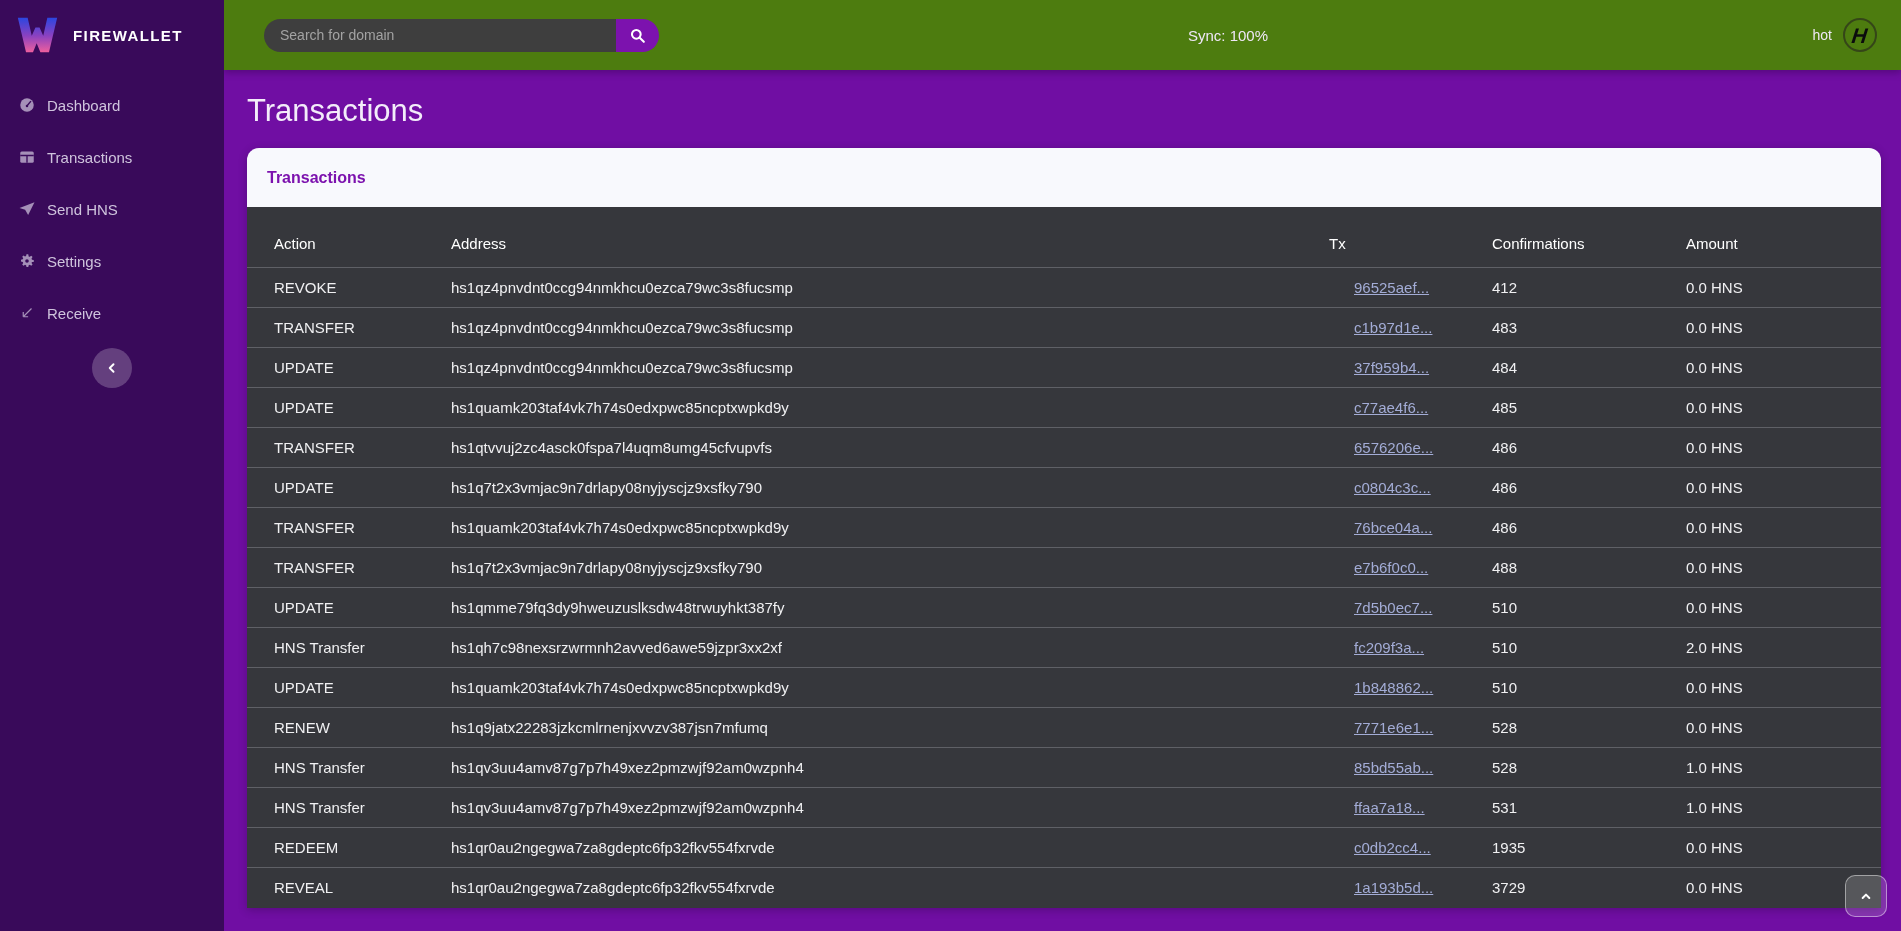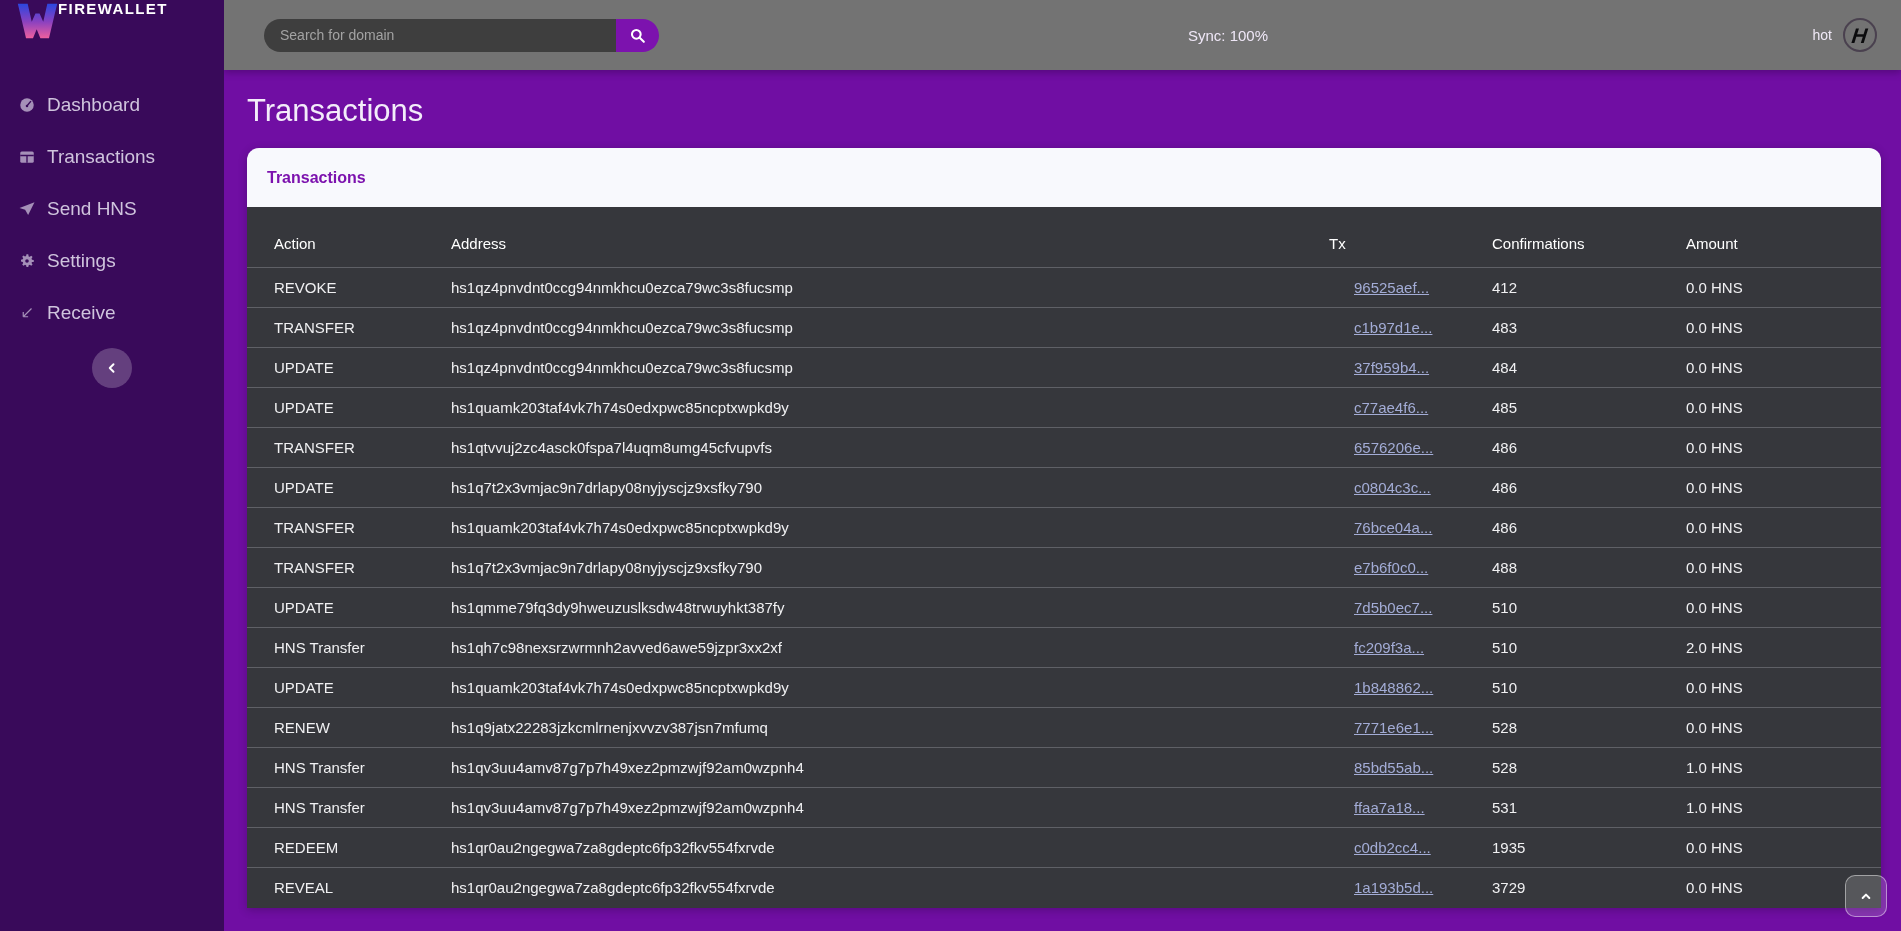--- a/index.html
+++ b/index.html
@@ -1,32 +1,32 @@
 <!DOCTYPE html>
 <html><head>
 <meta charset="utf-8">
 <style>
   * { box-sizing: border-box; margin: 0; padding: 0; }
   html, body { width: 1901px; height: 931px; overflow: hidden; }
   body { font-family: "Liberation Sans", sans-serif; background: #700ea3; position: relative; }
 
   
   .sidebar { position: fixed; left: 0; top: 0; width: 224px; height: 931px; background: #390a5a; z-index: 30; }
-  .brand { display: flex; align-items: flex-start; height: 70px; padding-left: 17px; }
+  .brand { display: flex; align-items: center; height: 70px; padding-left: 17px; gap: 15px; }
   .brand-name { color: #ffffff; font-size: 15px; font-weight: bold; letter-spacing: 1.4px; }
   .nav { margin-top: 9px; }
   .nav-item { display: flex; align-items: center; gap: 11px; height: 52px; padding-left: 18px;
-              color: #cfc4dd; font-size: 19px; cursor: pointer; }
+              color: #cfc4dd; font-size: 15px; cursor: pointer; }
   .nav-icon { width: 18px; height: 18px; opacity: .72; display: flex; align-items: center; justify-content: center; flex: none; }
   .nav-icon svg { width: 100%; height: 100%; }
   .collapse-btn { position: absolute; left: 92px; top: 348px; width: 40px; height: 40px; border-radius: 50%;
                   background: rgba(255,255,255,.22); display: flex; align-items: center; justify-content: center; cursor: pointer; }
 
   
-  .topbar { position: fixed; left: 224px; top: 0; right: 0; height: 70px; background: #737373;
+  .topbar { position: fixed; left: 224px; top: 0; right: 0; height: 70px; background: #4d7c0f;
             display: flex; align-items: center; box-shadow: 0 3px 7px rgba(40,0,60,.35); z-index: 20; }
   .search { display: flex; margin-left: 40px; width: 395px; height: 33px; border-radius: 17px; overflow: hidden; }
   .search input { flex: 1; background: #3e3e3e; border: none; outline: none; color: #dddddd;
                   font-size: 14px; padding: 0 16px; font-family: "Liberation Sans", sans-serif; }
   .search input::placeholder { color: #a3a3a3; }
   .search-btn { width: 43px; background: #7c12ae; border: none; display: flex; align-items: center;
                 justify-content: center; cursor: pointer; }
   .sync { position: absolute; left: 964px; color: #efe7f7; font-size: 15px; }
   .right-group { margin-left: auto; margin-right: 24px; display: flex; align-items: center; gap: 11px; }
   .hot-label { color: #f0e9f7; font-size: 14px; }

